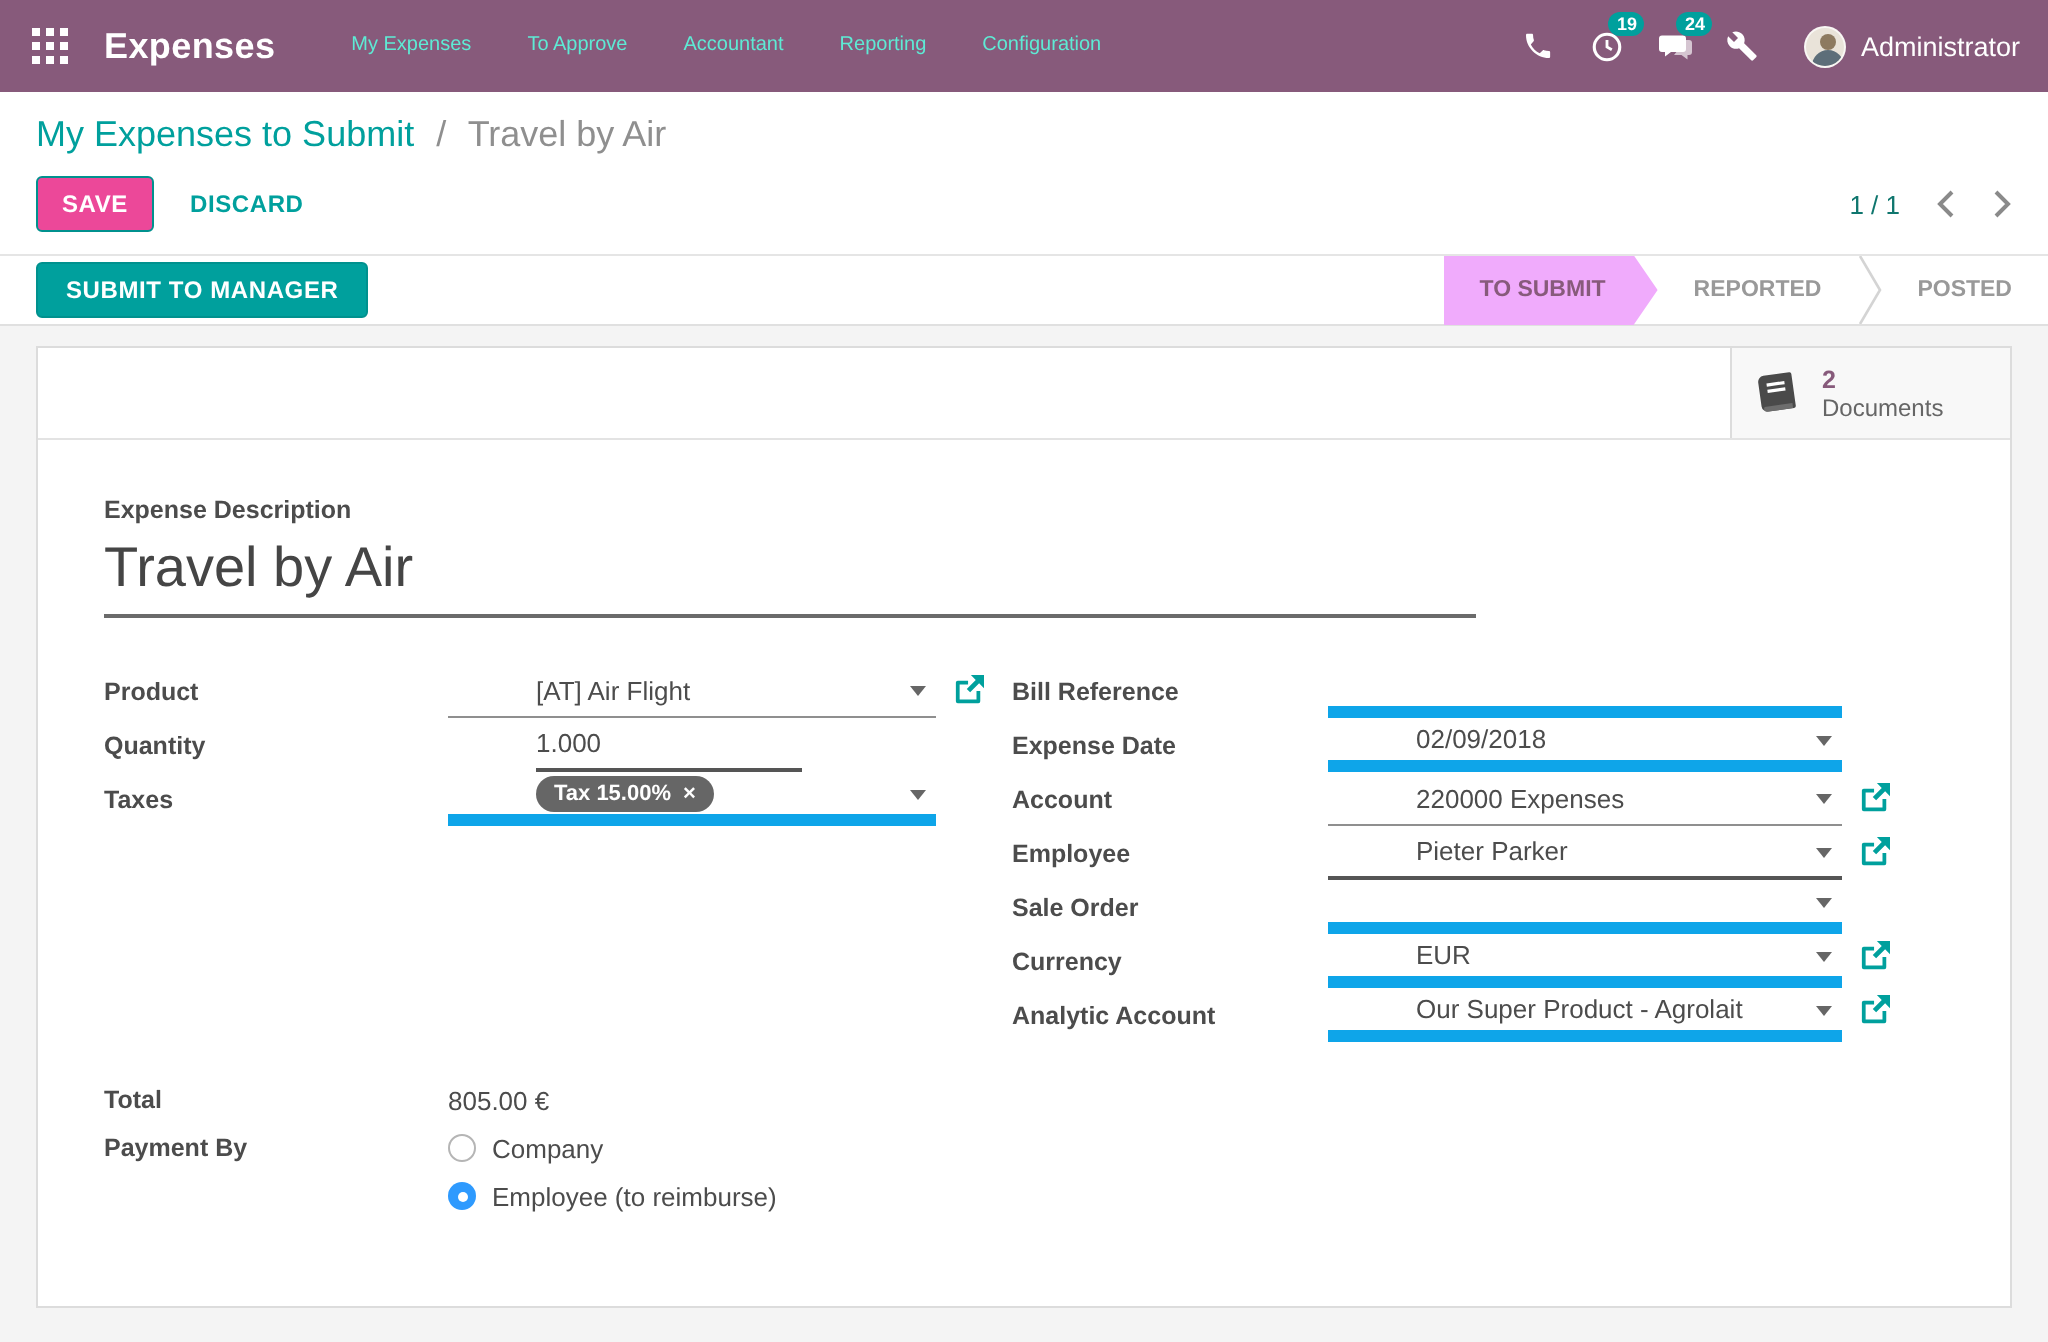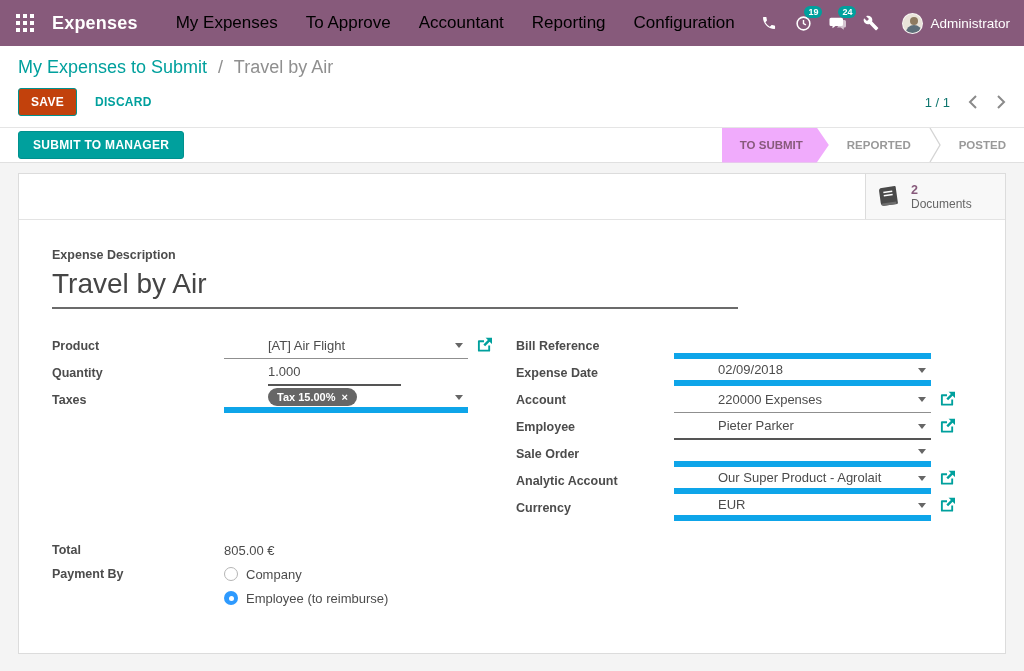--- a/index.html
+++ b/index.html
@@ -12,21 +12,21 @@
     overflow:hidden;
   }
   
   .navbar {
     height:46px; background:#875A7B; display:flex; align-items:center;
     padding:0 14px; color:#fff;
   }
   .apps-btn { width:22px; height:22px; display:flex; align-items:center; justify-content:center; cursor:pointer; }
   .brand { font-size:18px; font-weight:bold; margin:0 24px 0 16px; letter-spacing:.2px; }
   .nav-menu { display:flex; align-items:center; height:46px; }
-  .nav-item { padding:0 14px; line-height:46px; font-size:17px; color:#000000; cursor:pointer; white-space:nowrap; }
+  .nav-item { padding:0 14px; line-height:46px; font-size:10px; color:#5eead4; cursor:pointer; white-space:nowrap; }
   .systray { margin-left:auto; display:flex; align-items:center; }
   .tray-icon { position:relative; width:34px; height:46px; display:flex; align-items:center; justify-content:center; cursor:pointer; }
   .badge {
     position:absolute; top:6px; right:-2px; background:#00A09D; color:#fff;
     font-size:9px; font-weight:bold; border-radius:8px; padding:1px 4px; line-height:10px;
   }
   .user-menu { display:flex; align-items:center; margin-left:14px; cursor:pointer; }
   .avatar {
     width:21px; height:21px; border-radius:50%; background:#e9e3d9; position:relative; overflow:hidden;
     border:1px solid rgba(255,255,255,.7); margin-right:7px;
@@ -36,21 +36,21 @@
   .user-name { font-size:13.5px; color:#fff; }
 
   
   .control-panel { background:#fff; padding:11px 18px 11px 18px; border-bottom:1px solid #e5e5e5; }
   .breadcrumb { font-size:18px; }
   .bc-link { color:#00A09D; cursor:pointer; }
   .bc-sep { color:#8f8f8f; margin:0 6px; }
   .bc-current { color:#8f8f8f; }
   .cp-row { margin-top:10px; display:flex; align-items:center; }
   .btn-save {
-    background:#c2410c; color:#fff; border:1px solid #00918e; border-radius:3px;
+    background:#ec4899; color:#fff; border:1px solid #00918e; border-radius:3px;
     font-size:12px; font-weight:bold; padding:6px 12px; cursor:pointer; letter-spacing:.3px;
     font-family:"Liberation Sans", sans-serif;
   }
   .btn-discard { color:#00A09D; font-size:12px; font-weight:bold; margin-left:18px; cursor:pointer; letter-spacing:.3px; }
   .pager { margin-left:auto; display:flex; align-items:center; color:#0f766e; }
   .pager-value { font-size:13px; }
   .pager-arrow { margin-left:18px; cursor:pointer; display:flex; align-items:center; }
 
   
   .statusbar {
@@ -82,21 +82,21 @@
   .stat-count { color:#875A7B; font-size:12.5px; font-weight:bold; }
   .stat-label { color:#666; font-size:12px; }
 
   .form-body { padding:28px 33px 0 33px; }
   .desc-label { font-size:12.5px; font-weight:bold; color:#4c4c4c; margin-bottom:4px; }
   .title-input {
     font-size:28px; color:#454545; width:686px; padding:2px 0 7px 0;
     border-bottom:2px solid #6b6b6b; margin-bottom:23px; cursor:text; line-height:1.15;
   }
 
-  .fields-grid { display:grid; grid-template-columns:450px 445px; column-gap:14px; }
+  .fields-grid { display:grid; grid-template-columns:450px 445px; column-gap:4px; }
   .fcol { display:flex; flex-direction:column; }
   .frow { display:flex; align-items:stretch; height:27px; }
   .flabel { display:flex; align-items:center; font-weight:bold; font-size:12.5px; color:#4c4c4c; flex-shrink:0; }
   .lcol .flabel { width:172px; }
   .rcol .flabel { width:158px; }
   .lcol .frow { padding-right:34px; }
   .rcol .frow { padding-right:30px; }
   .fctrl { flex:1; position:relative; display:flex; align-items:center; cursor:text; font-size:13px; color:#4c4c4c;padding-left:44px; }
   .u-med  { border-bottom:1px solid #8f8f8f; }
   .u-light{ border-bottom:6px solid #0ea5e9; }
@@ -314,34 +314,34 @@
             </span>
           </div>
           <div class="frow">
             <span class="flabel">Sale Order</span>
             <span class="fctrl u-light">
               <span></span>
               <span class="caret"></span>
             </span>
           </div>
           <div class="frow">
+            <span class="flabel">Currency</span>
+            <span class="fctrl u-light">
+              <span>EUR</span>
+              <span class="caret"></span>
+              <svg class="extlink" viewBox="0 0 16 16">
+                <path d="M2 5v9h9v-4.5h2V15a1 1 0 0 1-1 1H1a1 1 0 0 1-1-1V5a1 1 0 0 1 1-1h5.5v2H2z" fill="#00A09D" transform="translate(1,-1)"></path>
+                <path d="M9 0h7v7l-2.6-2.6L8.6 9.2 6.8 7.4l4.8-4.8L9 0z" fill="#00A09D"></path>
+              </svg>
+            </span>
+          </div>
+          <div class="frow">
             <span class="flabel">Analytic Account</span>
             <span class="fctrl u-light">
               <span>Our Super Product - Agrolait</span>
-              <span class="caret"></span>
-              <svg class="extlink" viewBox="0 0 16 16">
-                <path d="M2 5v9h9v-4.5h2V15a1 1 0 0 1-1 1H1a1 1 0 0 1-1-1V5a1 1 0 0 1 1-1h5.5v2H2z" fill="#00A09D" transform="translate(1,-1)"></path>
-                <path d="M9 0h7v7l-2.6-2.6L8.6 9.2 6.8 7.4l4.8-4.8L9 0z" fill="#00A09D"></path>
-              </svg>
-            </span>
-          </div>
-          <div class="frow">
-            <span class="flabel">Currency</span>
-            <span class="fctrl u-light">
-              <span>EUR</span>
               <span class="caret"></span>
               <svg class="extlink" viewBox="0 0 16 16">
                 <path d="M2 5v9h9v-4.5h2V15a1 1 0 0 1-1 1H1a1 1 0 0 1-1-1V5a1 1 0 0 1 1-1h5.5v2H2z" fill="#00A09D" transform="translate(1,-1)"></path>
                 <path d="M9 0h7v7l-2.6-2.6L8.6 9.2 6.8 7.4l4.8-4.8L9 0z" fill="#00A09D"></path>
               </svg>
             </span>
           </div>
         </div>
       </div>
 

